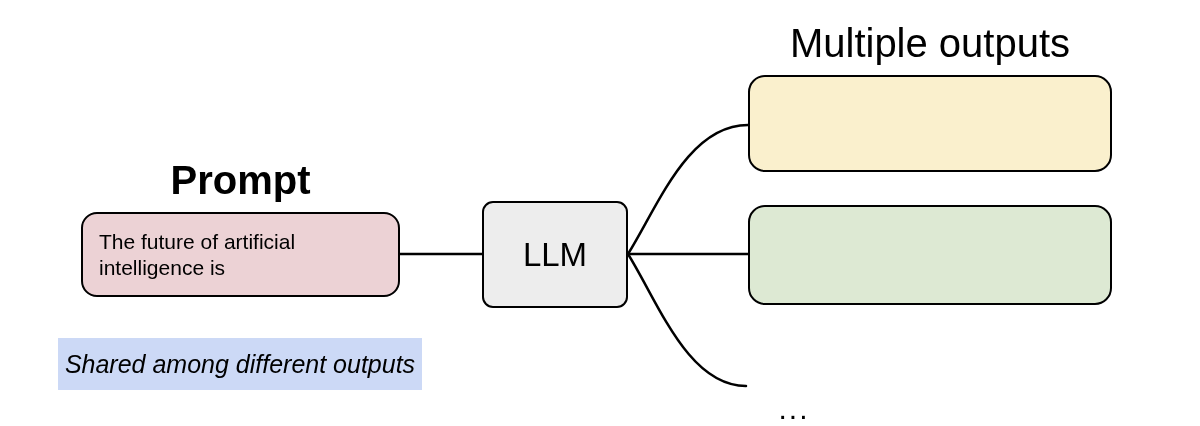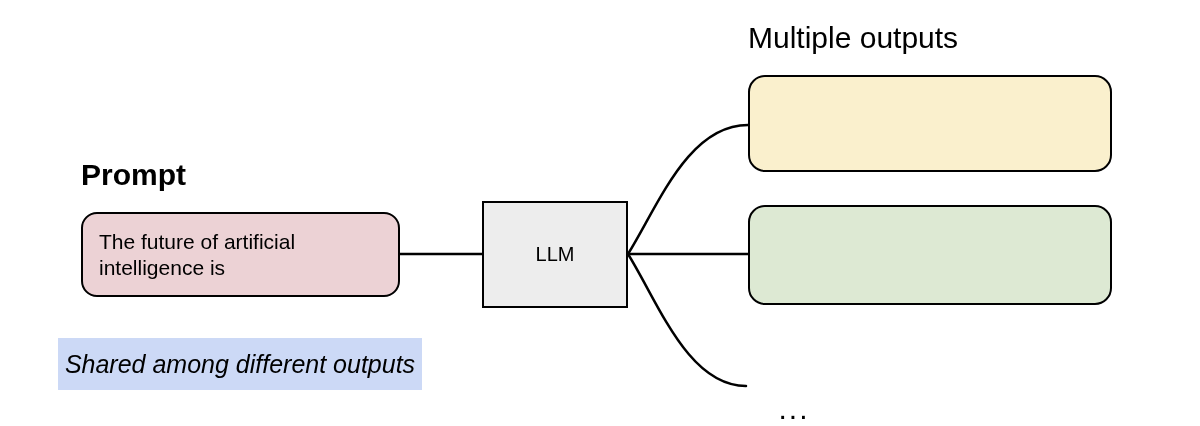--- a/index.html
+++ b/index.html
@@ -17,22 +17,23 @@
   }
   .abs { position: absolute; margin-top: 28px; }
   #connectors {
     position: absolute;
     left: 0; top: 0;
     width: 1200px; height: 426px;
     pointer-events: none;
   }
   .title-label {
     position: absolute;
-    font-size: 30px;
+    font-size: 40px;
     color: #000000;
+    text-align: center;
     white-space: nowrap;
   }
   .node-box {
     position: absolute;
     border: 2.5px solid #000000;
     box-sizing: border-box;
   }
   .rounded { border-radius: 17px; }
   #prompt-box {
     left: 81px; top: 212px;
@@ -44,22 +45,23 @@
     font-size: 21px;
     line-height: 1.22;
     color: #000000;
   }
   #llm-box {
     left: 482px; top: 201px;
     width: 146px; height: 107px;
     display: flex;
     align-items: center;
     justify-content: center;
-    font-size: 20px;
+    font-size: 33px;
     color: #000000;
+    border-radius: 11px;
   }
   #output-box-1 {
     left: 748px; top: 75px;
     width: 364px; height: 97px;
   }
   #output-box-2 {
     left: 748px; top: 205px;
     width: 364px; height: 100px;
   }
   #shared-note {

